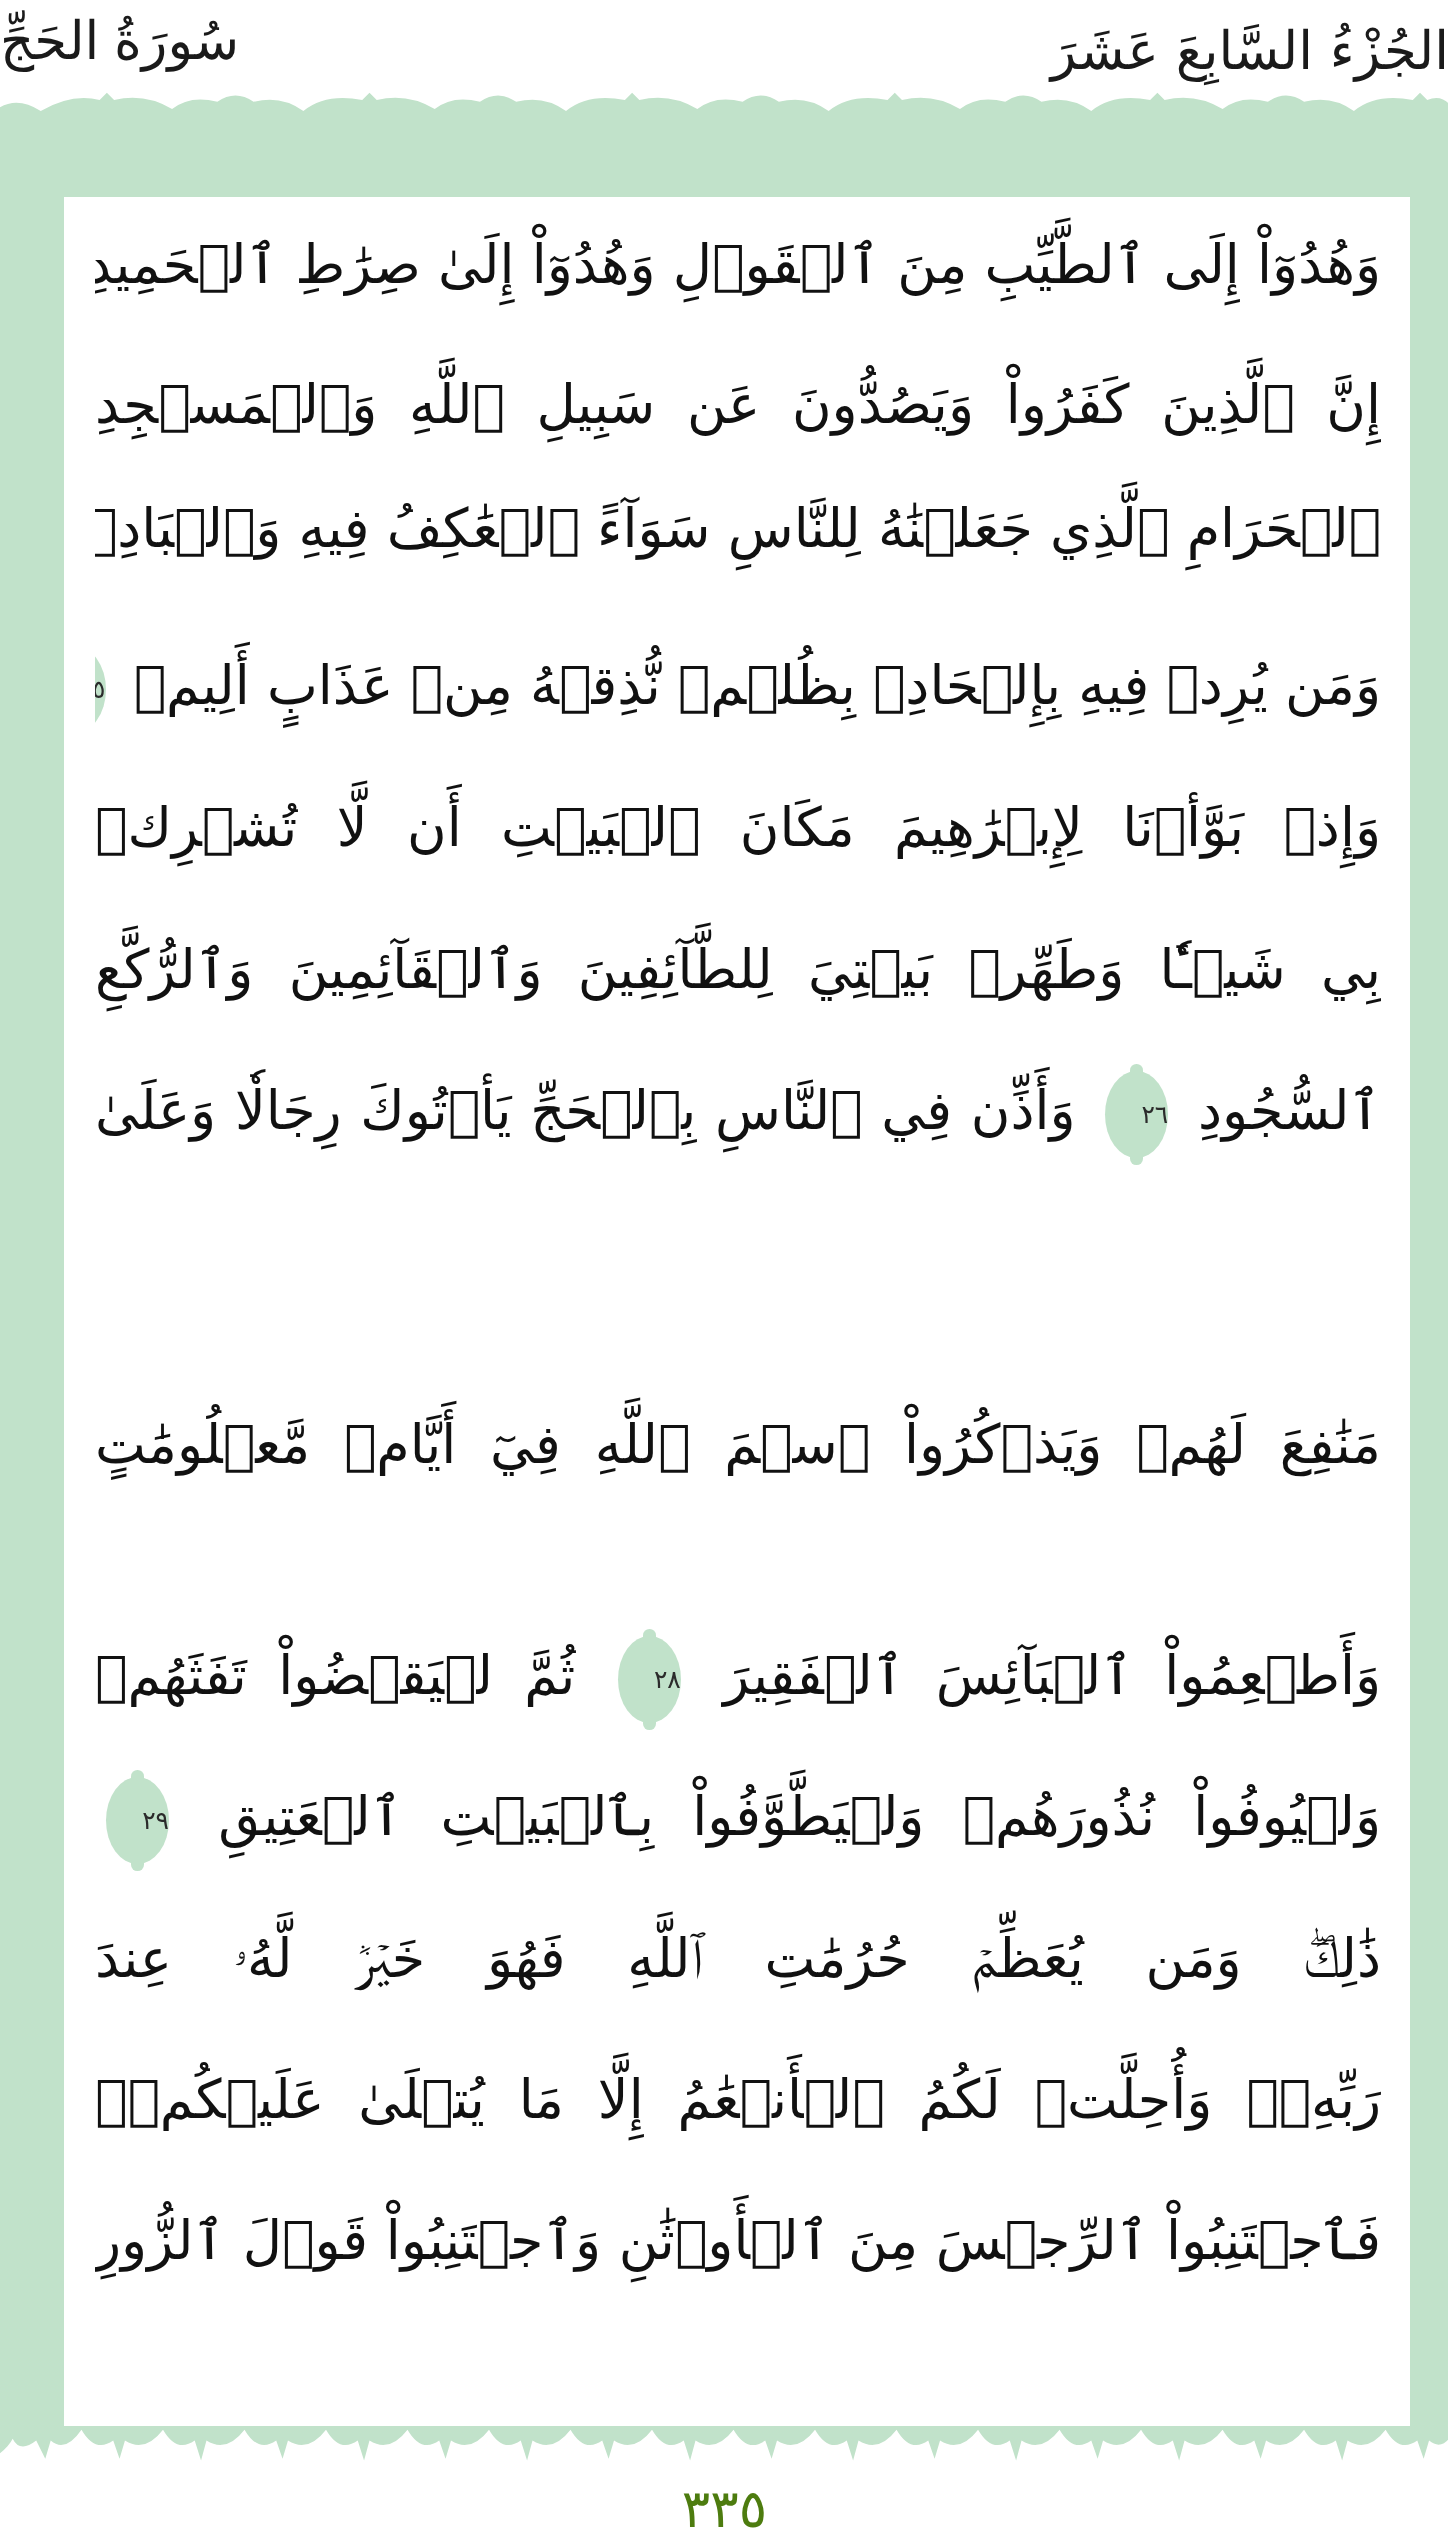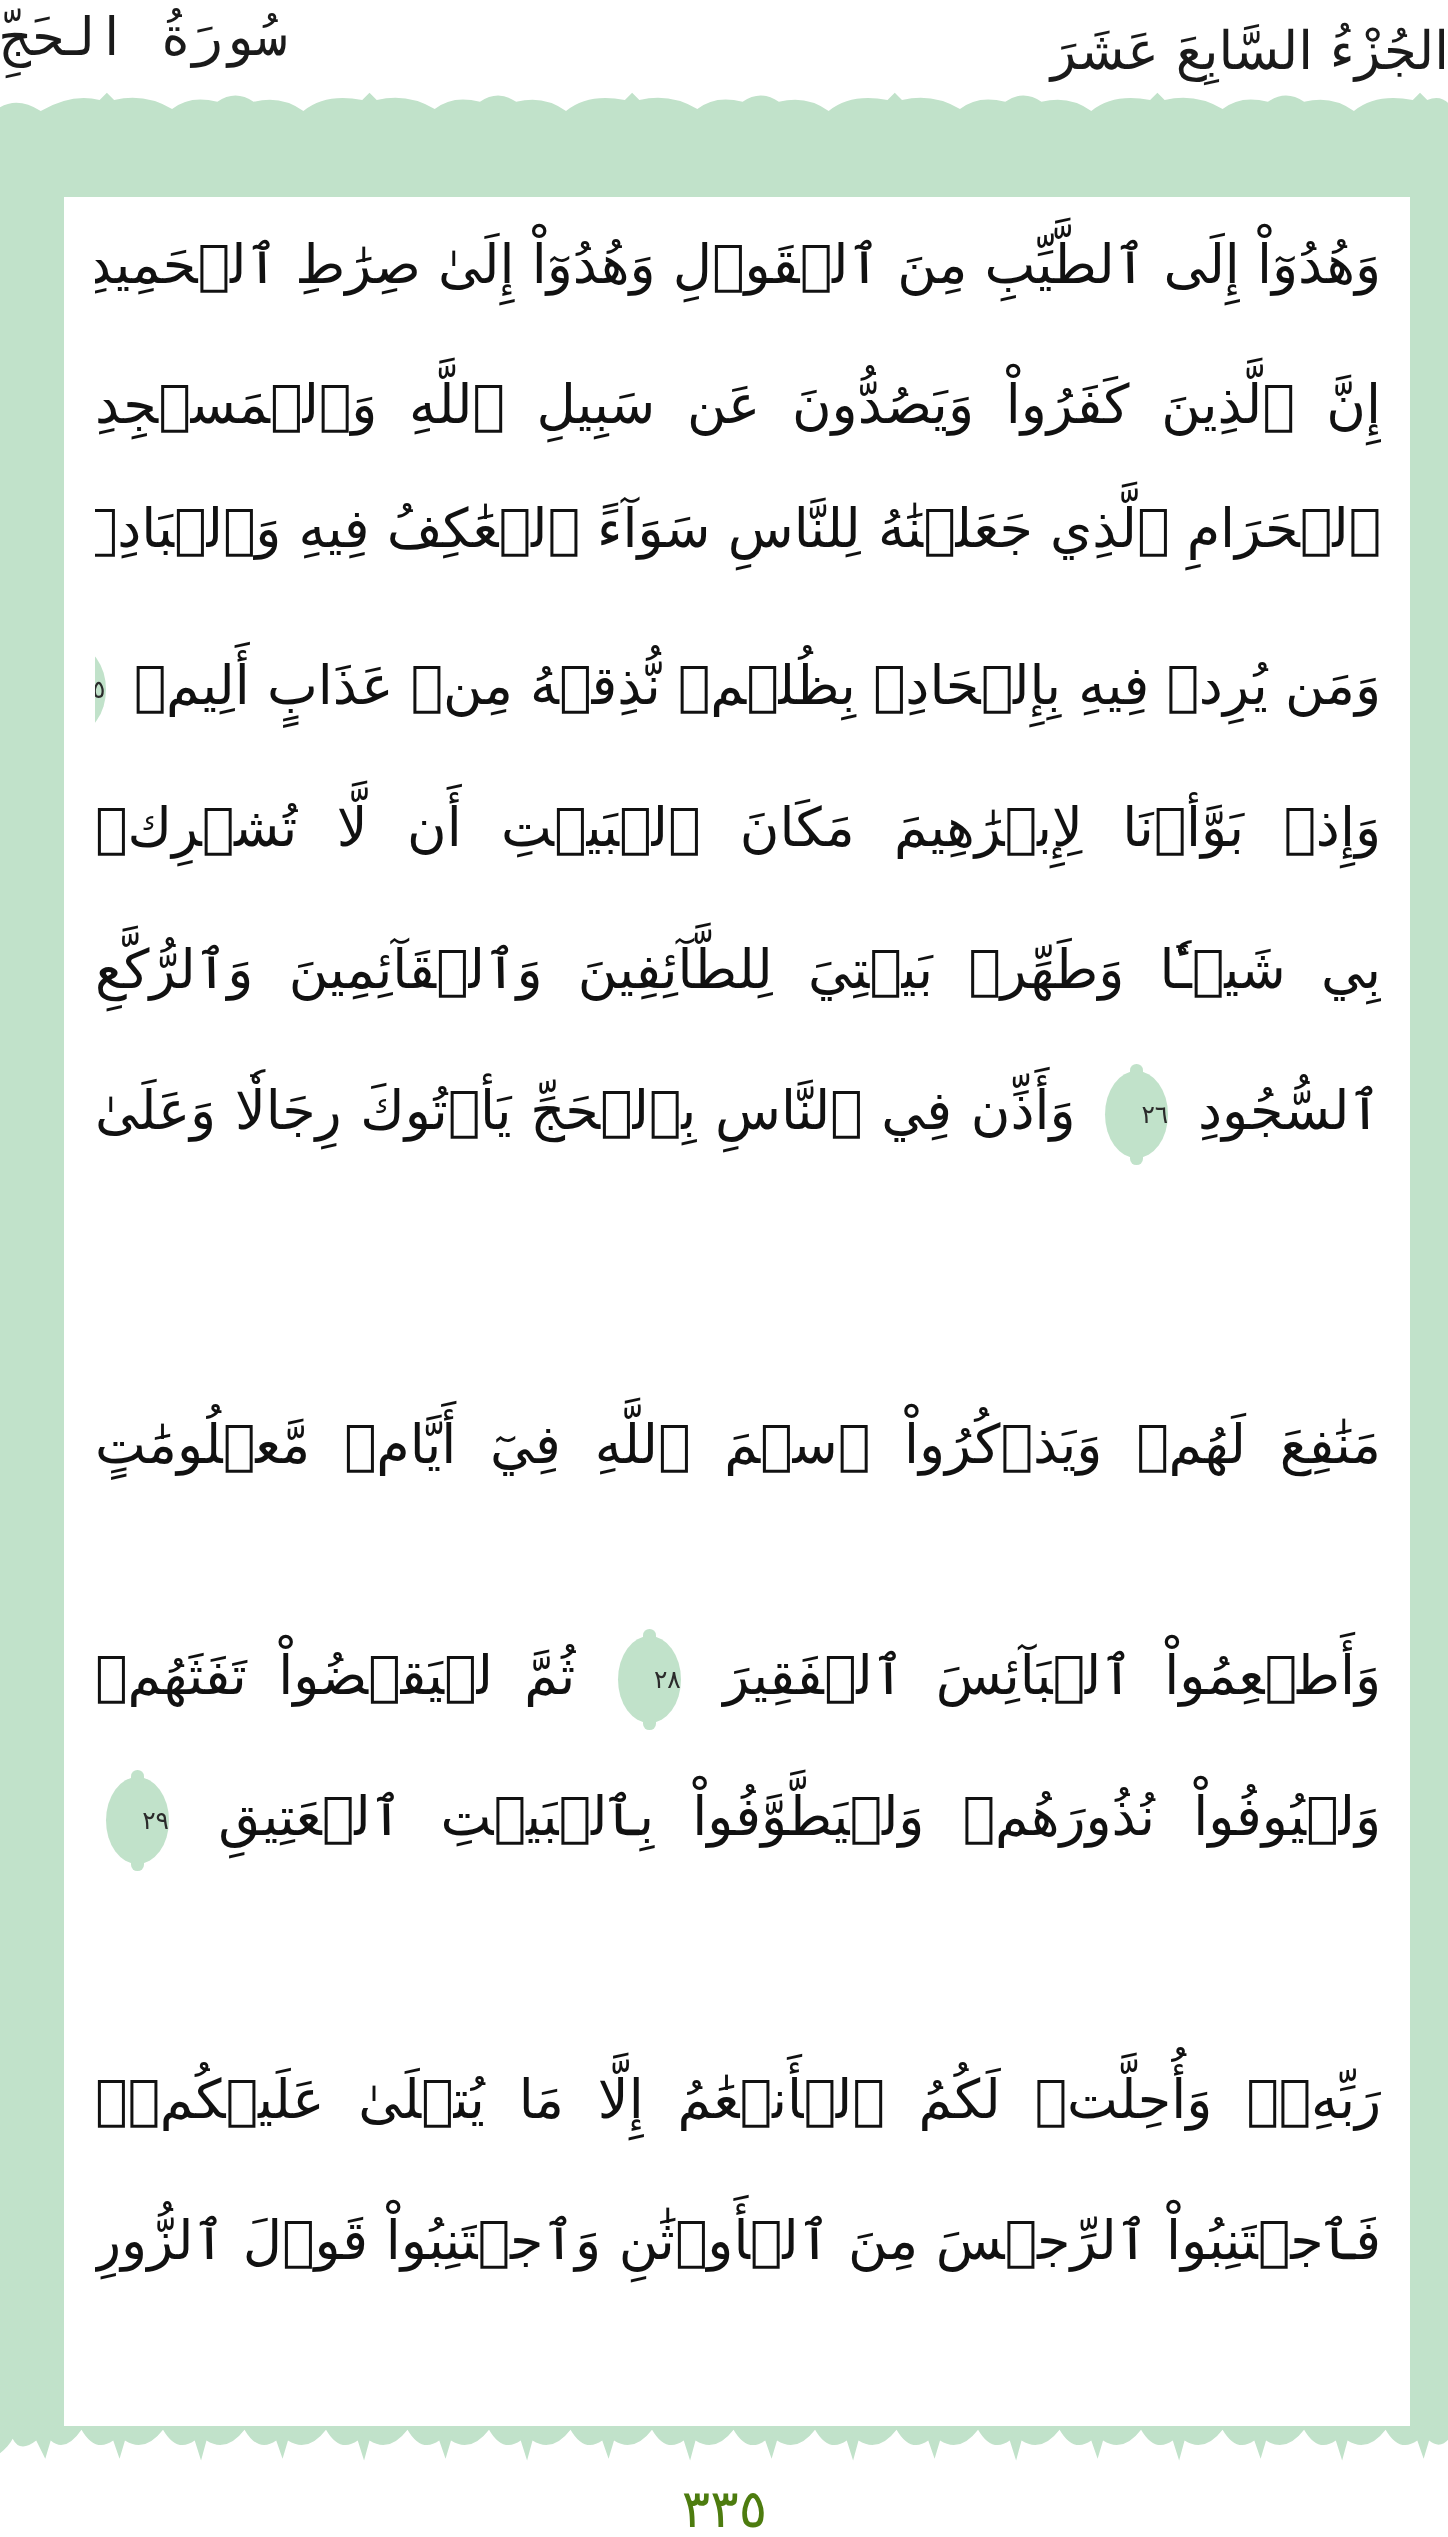--- a/index.html
+++ b/index.html
@@ -3,21 +3,21 @@
 <meta charset="utf-8">
 <style>
   html, body { margin:0; padding:0; }
   body {
     width:1449px; height:2538px; background:#ffffff; position:relative; overflow:hidden;
     font-family: "DejaVu Sans", sans-serif;
   }
   .header { position:absolute; top:0; left:0; width:1449px; height:91px; }
   .header-surah {
     position:absolute; left:0; top:5.4px; font-size:53px; color:#1a1a1a; direction:rtl;
-    font-family: Liberation Mono, monospace; white-space:nowrap; line-height:72px;
+    font-family: Liberation Sans, sans-serif; white-space:nowrap; line-height:72px;
   }
   .header-juz {
     position:absolute; right:0; top:5.4px; font-size:53px; color:#1a1a1a; direction:rtl;
     font-family: "DejaVu Serif", serif; white-space:nowrap; line-height:72px;margin-top:10px;
   }
   .frame {
     position:absolute; left:0; top:91px; width:1449px; height:2373px;
   }
   .frame-fill {
     position:absolute; left:0; top:36px; width:1449px; height:2300px; background:#c1e2ca;
@@ -108,20 +108,23 @@
     </div>
     <div class="line" style="top:1411px">
       <span>وَأَطۡعِمُواْ ٱلۡبَآئِسَ ٱلۡفَقِيرَ</span>
       <span class="marker">٢٨</span>
       <span>ثُمَّ لۡيَقۡضُواْ تَفَثَهُمۡ</span>
     </div>
     <div class="line" style="top:1552px">
       <span>وَلۡيُوفُواْ نُذُورَهُمۡ وَلۡيَطَّوَّفُواْ بِٱلۡبَيۡتِ ٱلۡعَتِيقِ</span>
       <span class="marker">٢٩</span>
     </div>
+    <div class="line" style="top:1694px">
+      <span>ذَٰلِكَۖ وَمَن يُعَظِّمۡ حُرُمَٰتِ ٱللَّهِ فَهُوَ خَيۡرٞ لَّهُۥ عِندَ</span>
+    </div>
     <div class="line" style="top:1835px">
       <span>رَبِّهِۦۗ وَأُحِلَّتۡ لَكُمُ ٱلۡأَنۡعَٰمُ إِلَّا مَا يُتۡلَىٰ عَلَيۡكُمۡۖ</span>
     </div>
     <div class="line" style="top:1976px">
       <span>فَٱجۡتَنِبُواْ ٱلرِّجۡسَ مِنَ ٱلۡأَوۡثَٰنِ وَٱجۡتَنِبُواْ قَوۡلَ ٱلزُّورِ</span>
       
     </div>
   </div>
   <svg class="scallop-bottom" viewBox="0 0 1600 44" preserveAspectRatio="none">
     <path fill="#c1e2ca" d="M0,0 L0,30

